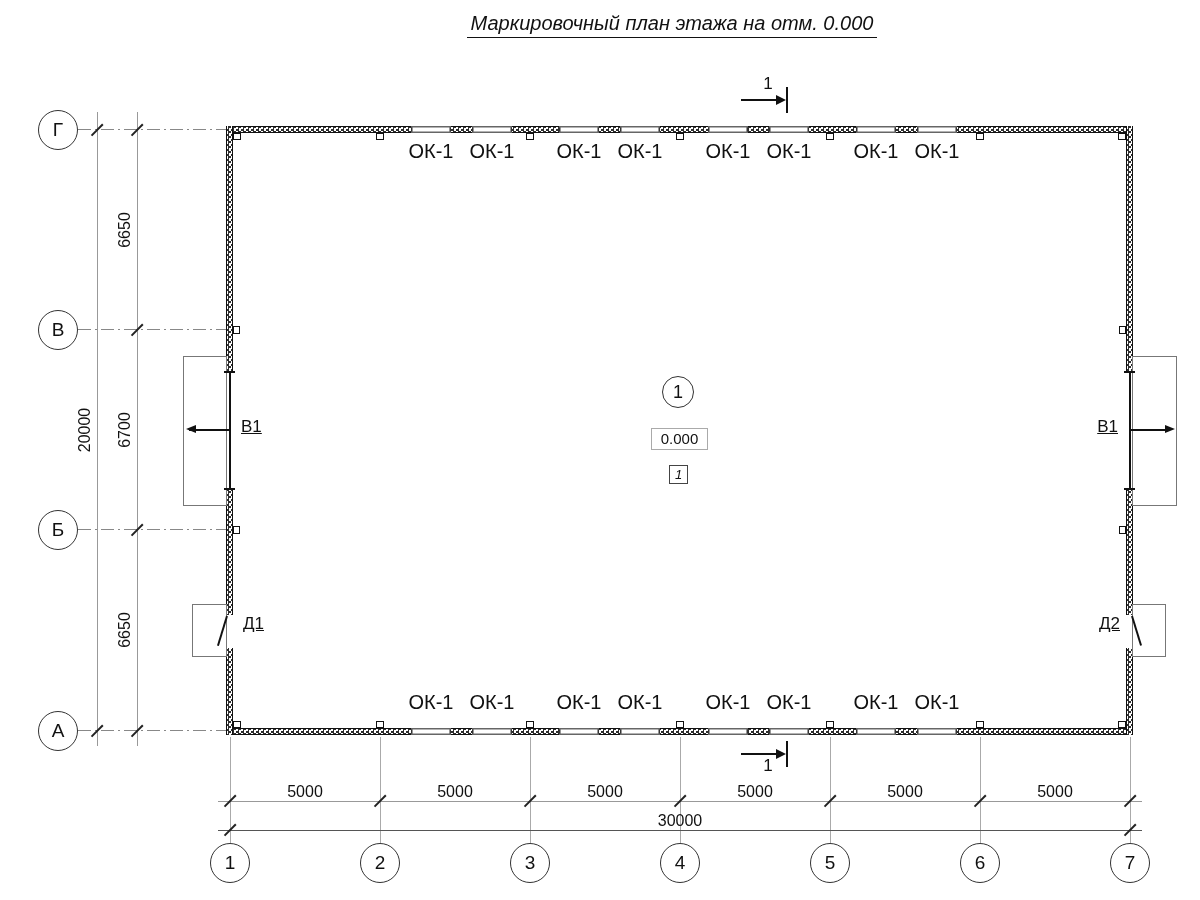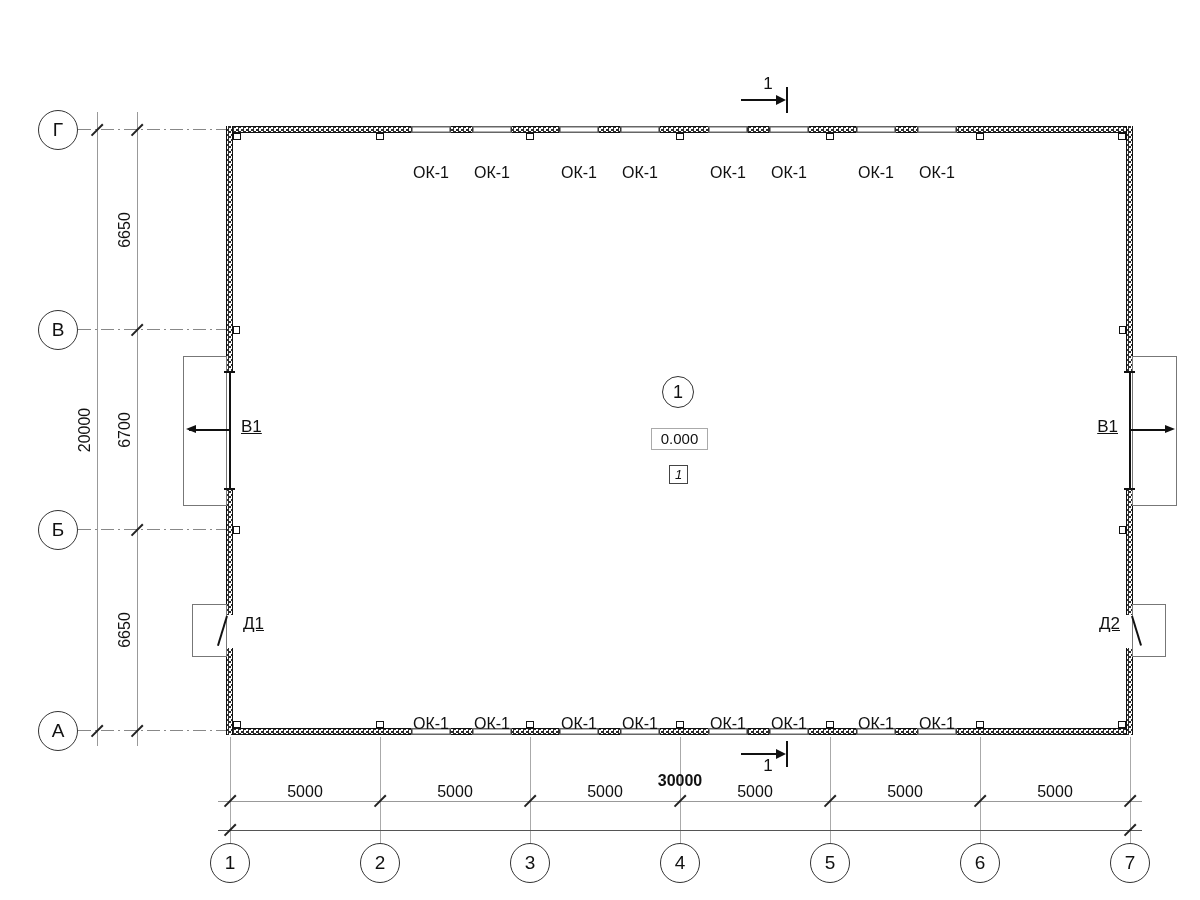--- a/index.html
+++ b/index.html
@@ -24,29 +24,32 @@
   .extV{position:absolute;width:1px;background:#aaa;}
   .axline{position:absolute;height:1px;
           background:repeating-linear-gradient(90deg,#888 0 13px,transparent 13px 17px,#888 17px 19px,transparent 19px 23px);}
   .tick{position:absolute;width:16px;height:1.5px;background:#222;transform:rotate(-45deg);}
   .bubble{position:absolute;width:40px;height:40px;border:1.2px solid #333;border-radius:50%;
           box-sizing:border-box;background:#fff;text-align:center;line-height:37px;font-size:19px;}
   .platform{position:absolute;border:1px solid #777;box-sizing:border-box;background:transparent;}
   .arrL{position:absolute;width:0;height:0;border-top:4.5px solid transparent;border-bottom:4.5px solid transparent;border-right:10px solid #111;}
   .arrRb{position:absolute;width:0;height:0;border-top:5px solid transparent;border-bottom:5px solid transparent;border-left:10px solid #111;}
   .rot{position:absolute;width:60px;height:16px;text-align:center;font-size:16px;transform:rotate(-90deg);}
-  .oklabel{position:absolute;width:50px;text-align:center;font-size:16px;margin-top:24px;}
+  .oklabel{position:absolute;width:50px;text-align:center;font-size:20px;}
   .dim5000{position:absolute;width:60px;text-align:center;font-size:16px;}
   .marklbl{position:absolute;font-size:17px;text-decoration:underline;}
 </style>
 </head>
 <body>
 
 <div id="sheet">
 
+  <div class="txt ctr" style="left:272px;top:12px;width:800px;font-size:20px;font-style:italic;">
+    <span style="border-bottom:1.5px solid #111;padding:0 4px 3px 4px;">Маркировочный план этажа на отм. 0.000</span>
+  </div>
 
   <div class="wallH" style="left:226px;top:126px;width:907px;height:7px;"></div>
   <div class="wallH" style="left:226px;top:728px;width:907px;height:7px;"></div>
   <div class="wallV" style="left:226px;top:126px;width:7px;height:609px;"></div>
   <div class="wallV" style="left:1126px;top:126px;width:7px;height:609px;"></div>
 
   <div class="gap" style="left:225px;top:372px;width:9px;height:118px;"></div>
   <div class="gap" style="left:225px;top:615px;width:9px;height:33px;"></div>
   <div class="gap" style="left:1125px;top:372px;width:9px;height:118px;"></div>
   <div class="gap" style="left:1125px;top:615px;width:9px;height:33px;"></div>
@@ -188,21 +191,21 @@
   <div class="tick" style="left:1122px;top:800px;"></div>
   <div class="tick" style="left:222px;top:829px;"></div>
   <div class="tick" style="left:1122px;top:829px;"></div>
 
   <div class="dim5000" style="left:275px;top:783px;">5000</div>
   <div class="dim5000" style="left:425px;top:783px;">5000</div>
   <div class="dim5000" style="left:575px;top:783px;">5000</div>
   <div class="dim5000" style="left:725px;top:783px;">5000</div>
   <div class="dim5000" style="left:875px;top:783px;">5000</div>
   <div class="dim5000" style="left:1025px;top:783px;">5000</div>
-  <div class="dim5000" style="left:650px;top:772px;font-weight:bold;">30000</div>
+  <div class="dim5000" style="left:650px;top:812px;">30000</div>
 
   <div class="bubble" style="left:210px;top:843px;">1</div>
   <div class="bubble" style="left:360px;top:843px;">2</div>
   <div class="bubble" style="left:510px;top:843px;">3</div>
   <div class="bubble" style="left:660px;top:843px;">4</div>
   <div class="bubble" style="left:810px;top:843px;">5</div>
   <div class="bubble" style="left:960px;top:843px;">6</div>
   <div class="bubble" style="left:1110px;top:843px;">7</div>
 
 </div>

